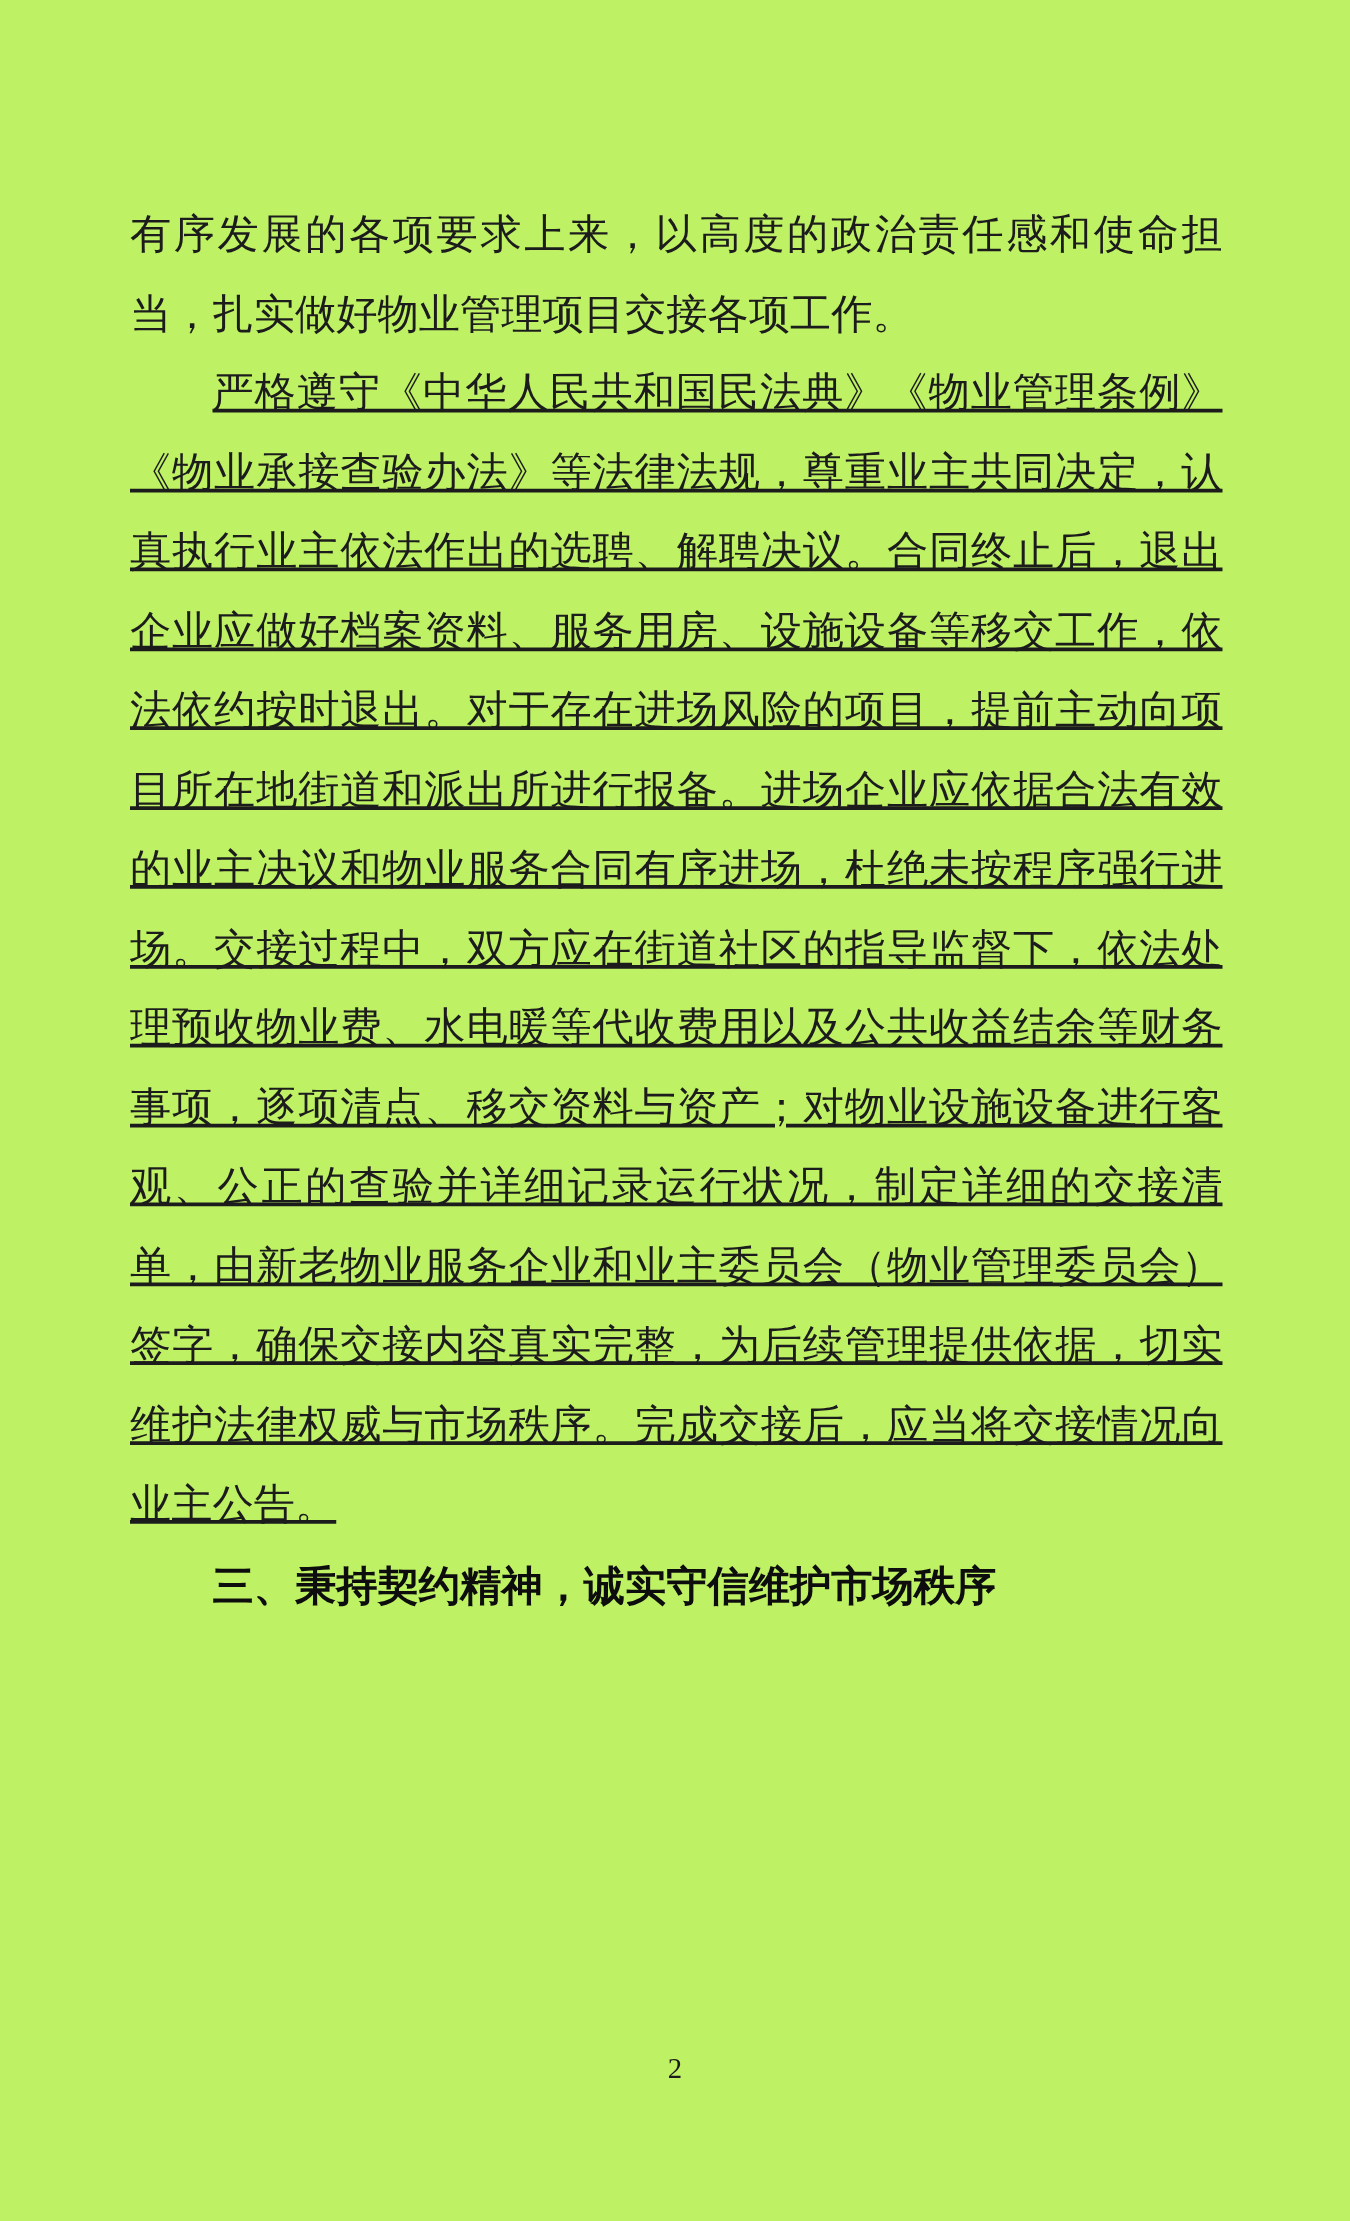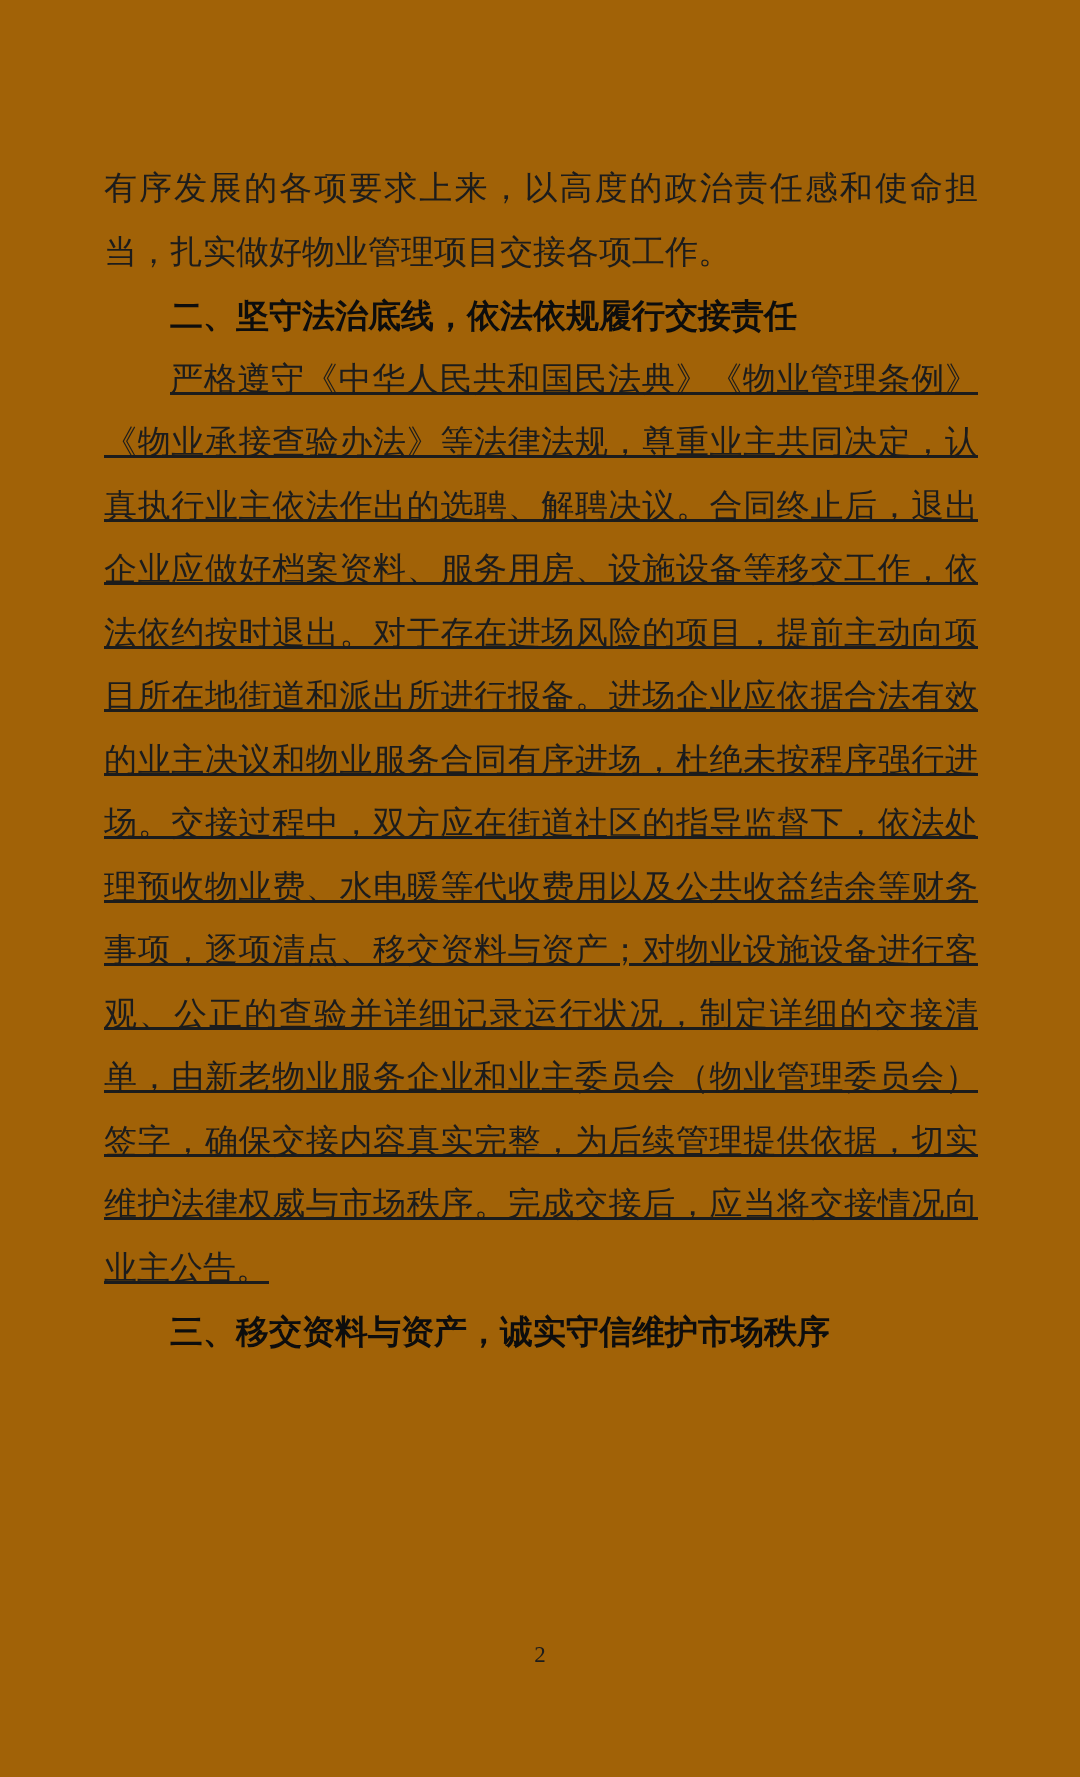--- a/index.html
+++ b/index.html
@@ -4,21 +4,21 @@
 <style>
   html, body {
     margin: 0;
     padding: 0;
     background: #ffffff;
   }
   .page {
     position: relative;
     width: 1080px;
     height: 1777px;
-    background: #a16207;
+    background: #bef264;
     overflow: hidden;
     color: #1a1a1a;
   }
   .doc-content {
     position: absolute;
     left: 104px;
     top: 157px;
     width: 874px;
   }
   .doc-content p,
@@ -59,18 +59,17 @@
     line-height: 30px;
     color: #1c1c1c;
   }
 </style>
 </head>
 <body>
 
 <div class="page">
   <div class="doc-content">
     <p class="body-para">有序发展的各项要求上来，以高度的政治责任感和使命担当，扎实做好物业管理项目交接各项工作。</p>
-    <h2 class="section-heading">二、坚守法治底线，依法依规履行交接责任</h2>
     <p class="body-para indent">严格遵守《中华人民共和国民法典》《物业管理条例》《物业承接查验办法》等法律法规，尊重业主共同决定，认真执行业主依法作出的选聘、解聘决议。合同终止后，退出企业应做好档案资料、服务用房、设施设备等移交工作，依法依约按时退出。对于存在进场风险的项目，提前主动向项目所在地街道和派出所进行报备。进场企业应依据合法有效的业主决议和物业服务合同有序进场，杜绝未按程序强行进场。交接过程中，双方应在街道社区的指导监督下，依法处理预收物业费、水电暖等代收费用以及公共收益结余等财务事项，逐项清点、移交资料与资产；对物业设施设备进行客观、公正的查验并详细记录运行状况，制定详细的交接清单，由新老物业服务企业和业主委员会（物业管理委员会）签字，确保交接内容真实完整，为后续管理提供依据，切实维护法律权威与市场秩序。完成交接后，应当将交接情况向业主公告。</p>
-    <h2 class="section-heading">三、移交资料与资产，诚实守信维护市场秩序</h2>
+    <h2 class="section-heading">三、秉持契约精神，诚实守信维护市场秩序</h2>
   </div>
   <div class="page-number">2</div>
 </div>
 
 </body></html>

